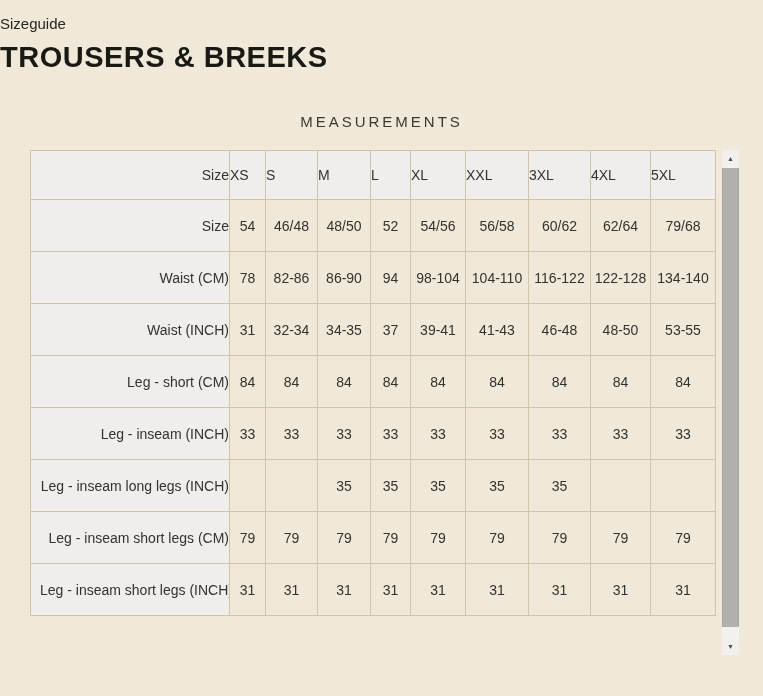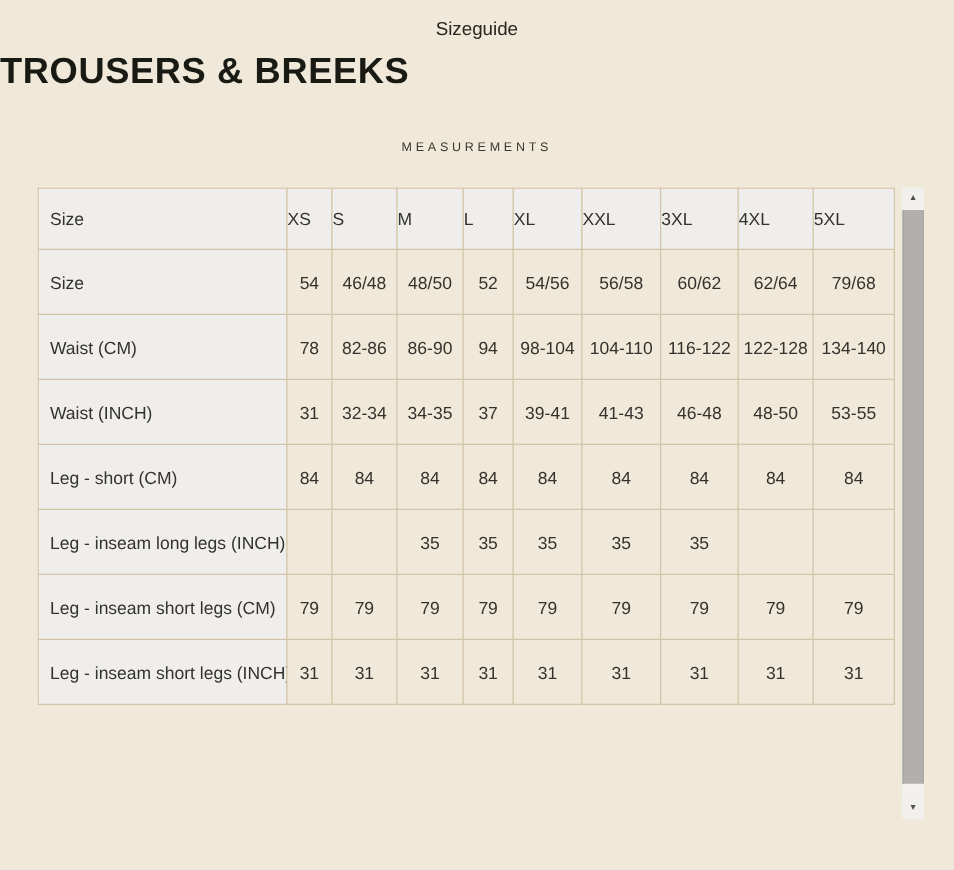--- a/index.html
+++ b/index.html
@@ -6,36 +6,35 @@
   html, body {
     margin: 0; padding: 0;
     width: 763px; height: 696px;
     background: #f0e9d9;
     font-family: "Liberation Sans", sans-serif;
     color: #33322c;
     overflow: hidden;
     position: relative;
   }
   .eyebrow {
-    text-align: center;
     font-size: 15px;
     color: #26261f;
     padding-top: 15px;
   }
   .page-title {
     text-align: left;
     font-size: 29px;
     font-weight: bold;
     letter-spacing: 0.5px;
     color: #1a1a15;
     margin: 9px 0 0 0;
   }
   .section-heading {
     text-align: center;
-    font-size: 10px;
+    font-size: 15px;
     letter-spacing: 3px;
     color: #3a392f;
     margin-top: 39px;
   }
   .table-wrap {
     position: absolute;
     left: 30px; top: 150px;
     width: 687px; height: 505px;
     overflow: hidden;
   }
@@ -53,21 +52,21 @@
     white-space: nowrap;
   }
   .sizetable thead tr { height: 49px; }
   .sizetable tbody tr { height: 52px; }
   .sizetable thead th {
     background: #efeeec;
     text-align: left;
   }
   .sizetable thead th:first-child,
   .sizetable tbody th {
-    text-align: left;
+    text-align: right;
     padding-left: 9px;
   }
   .sizetable tbody th { background: #efeeec; }
   .sizetable td { text-align: center; background: transparent; }
   
   .col-label { width: 199px; }
   .col-xs  { width: 36px; }
   .col-s   { width: 52px; }
   .col-m   { width: 53px; }
   .col-l   { width: 40px; }
@@ -183,20 +182,32 @@
             <td>84</td>
             <td>84</td>
             <td>84</td>
             <td>84</td>
             <td>84</td>
             <td>84</td>
             <td>84</td>
             <td>84</td>
           </tr>
           <tr>
+            <th>Leg - inseam (INCH)</th>
+            <td>33</td>
+            <td>33</td>
+            <td>33</td>
+            <td>33</td>
+            <td>33</td>
+            <td>33</td>
+            <td>33</td>
+            <td>33</td>
+            <td>33</td>
+          </tr>
+          <tr>
             <th>Leg - inseam long legs (INCH)</th>
             <td></td>
             <td></td>
             <td>35</td>
             <td>35</td>
             <td>35</td>
             <td>35</td>
             <td>35</td>
             <td></td>
             <td></td>

